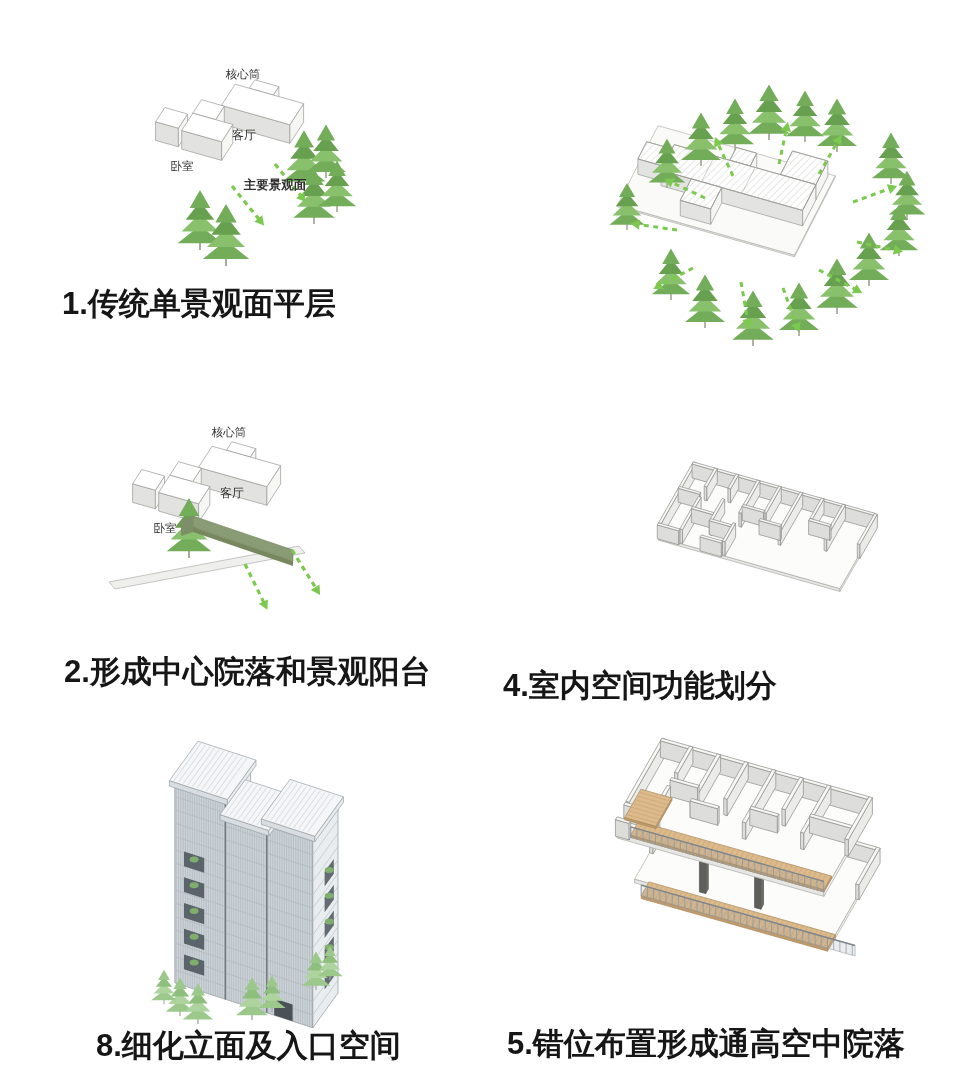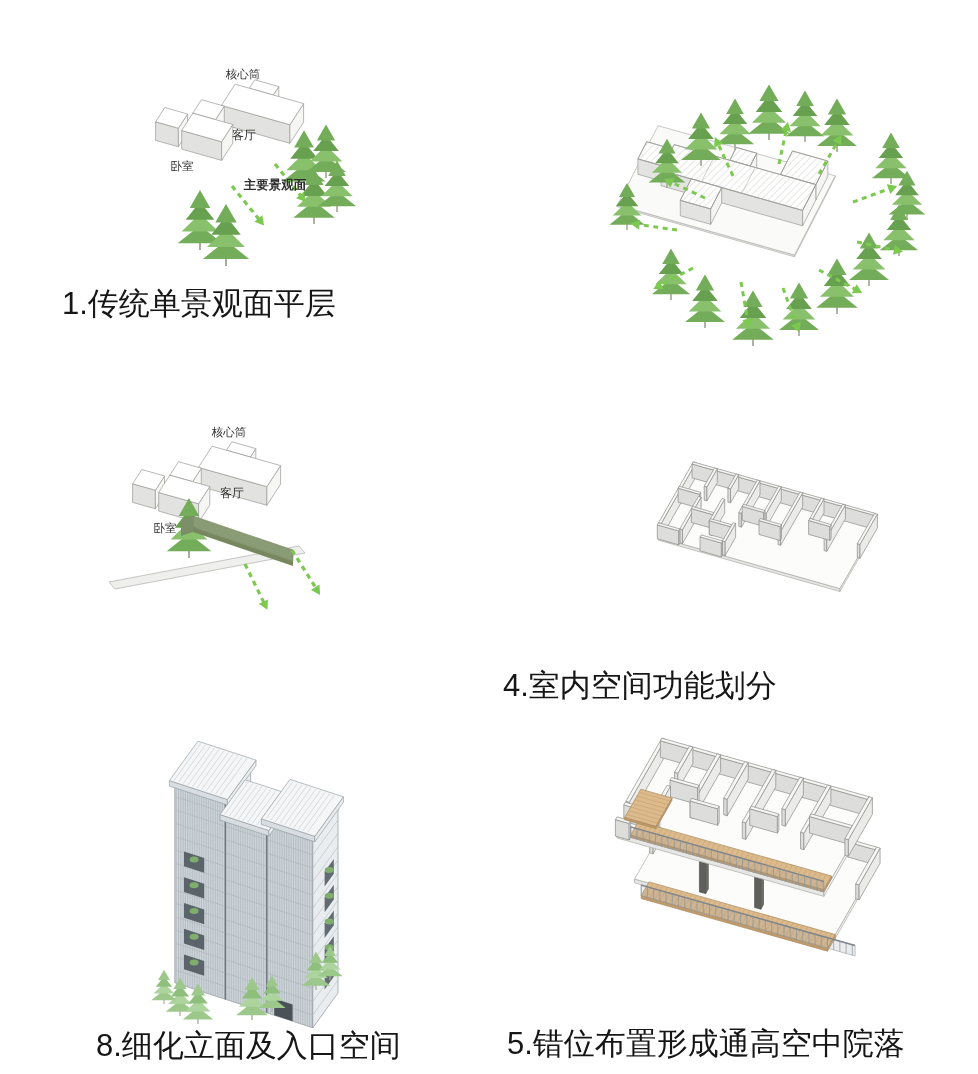--- a/index.html
+++ b/index.html
@@ -2,21 +2,21 @@
 <html><head>
 <meta charset="utf-8">
 <style>
   html,body{margin:0;padding:0;}
   body{width:978px;height:1074px;background:#ffffff;position:relative;overflow:hidden;
        font-family:"Liberation Sans",sans-serif;}
   .sheet{position:absolute;inset:0;background:#ffffff;}
   .fig{position:absolute;}
   .fig svg{display:block;}
   .cap{position:absolute;font-size:31px;line-height:1.15;color:#161616;white-space:nowrap;
-       font-family:"Liberation Sans",sans-serif;font-weight:400;}
+       font-family:"Liberation Sans",sans-serif;font-weight:700;}
 </style>
 </head>
 <body>
 
 <div class="sheet">
   <div class="fig" id="fig1" style="left:118px;top:38px;width:272px;height:252px">
       <svg viewBox="0 0 272 252" width="100%" height="100%">
         <g>
           <polygon points="131.4,50.3 155.3,57.0 155.3,75.6 131.4,68.9" fill="#e2e2e0" stroke="#9a9a96" stroke-width="0.7" stroke-linejoin="round"></polygon>
           <polygon points="160.8,48.6 155.3,57.0 155.3,75.6 160.8,67.2" fill="#f6f6f4" stroke="#9a9a96" stroke-width="0.7" stroke-linejoin="round"></polygon>
@@ -912,16 +912,17 @@
           <line x1="259.6" y1="156.5" x2="259.6" y2="146.0" stroke="#8c949a" stroke-width="0.7"></line>
           <line x1="265.8" y1="158.2" x2="265.8" y2="147.7" stroke="#8c949a" stroke-width="0.7"></line>
           <line x1="272.0" y1="160.0" x2="272.0" y2="149.5" stroke="#8c949a" stroke-width="0.7"></line>
           <line x1="278.2" y1="161.8" x2="278.2" y2="151.3" stroke="#8c949a" stroke-width="0.7"></line>
           <line x1="85.7" y1="96.8" x2="278.9" y2="151.4" stroke="#7d858b" stroke-width="1.3"></line>
         </g>
       </svg>
     </div>
 
   <div class="cap" style="left:62px;top:286px">1.传统单景观面平层</div>
+  <div class="cap" style="left:64px;top:654px">2.形成中心院落和景观阳台</div>
   <div class="cap" style="left:503px;top:668px">4.室内空间功能划分</div>
   <div class="cap" style="left:96px;top:1028px">8.细化立面及入口空间</div>
   <div class="cap" style="left:507px;top:1026px">5.错位布置形成通高空中院落</div>
 </div>
 
 </body></html>

